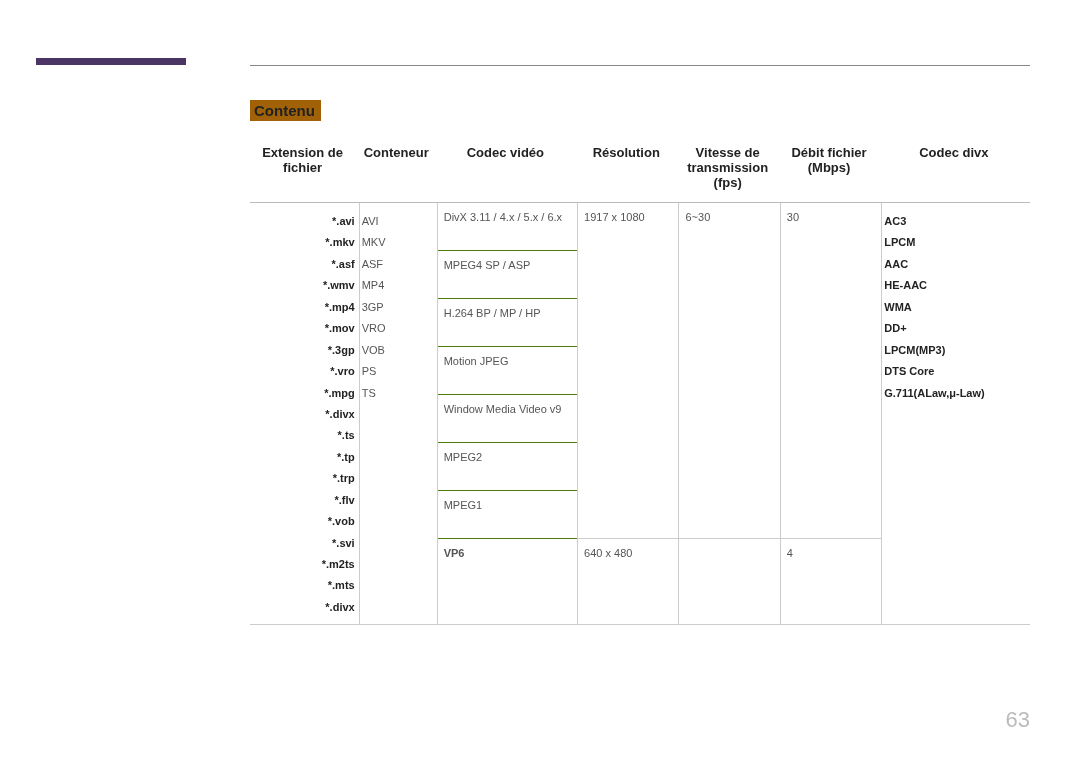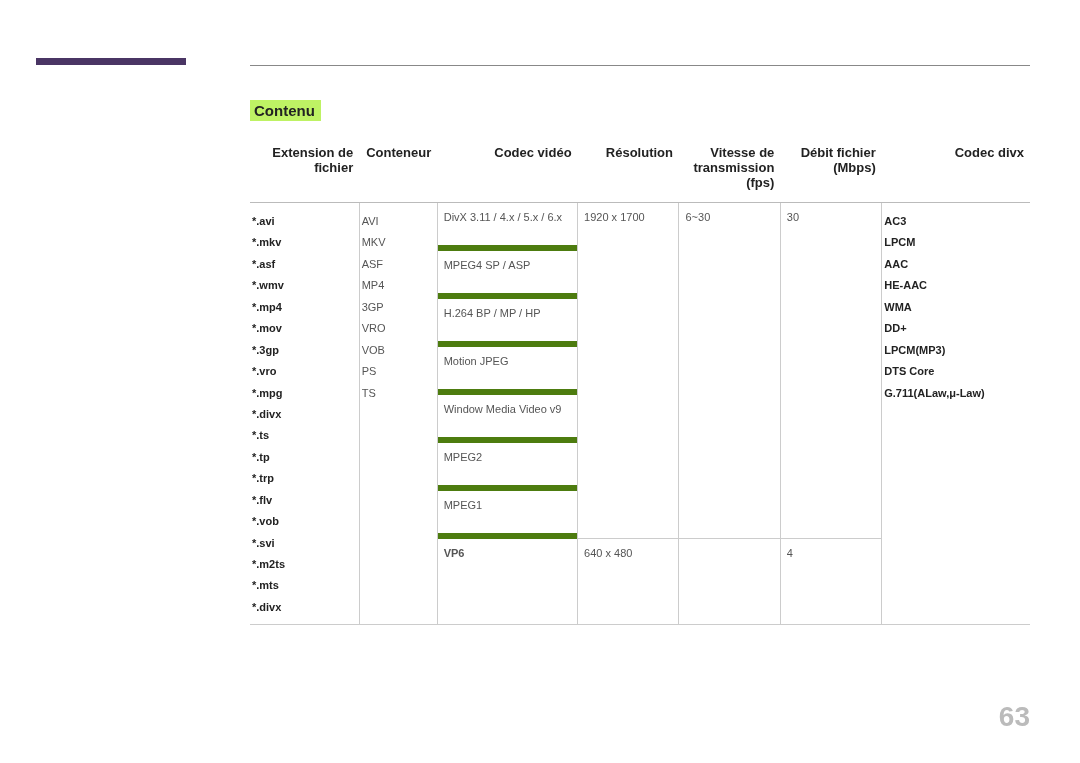--- a/index.html
+++ b/index.html
@@ -35,75 +35,76 @@
   .section-title {
     display: inline-block;
     background: #d4c25a;
     background: #cfc05e;
     padding: 2px 6px 2px 4px;
     font-weight: bold;
     font-size: 15px;
     color: #222;
     margin-bottom: 18px;
   }
-  .section-title { background: #bef264; }
+  .section-title { background: #a16207; }
   table.main {
     width: 100%;
     border-collapse: collapse;
     font-size: 12px;
     table-layout: fixed;
   }
   table.main th {
-    text-align: right;
+    text-align: center;
     vertical-align: top;
     font-weight: bold;
     font-size: 13px;
     color: #222;
     padding: 6px 6px 12px 2px;
     border-bottom: 1px solid #bbb;
   }
   table.main td {
     vertical-align: top;
     padding: 8px 4px 6px 2px;
     border-left: 1px solid #ccc;
     border-bottom: 1px solid #ccc;
     font-size: 11px;
     color: #555;
   }
   table.main td:first-child {
     border-left: none;
+    text-align: right;
   }
   .col-ext { width: 14%; }
   .col-cont { width: 10%; }
   .col-vcodec { width: 18%; }
   .col-res { width: 13%; }
   .col-fps { width: 13%; }
   .col-bit { width: 13%; }
   .col-ac { width: 19%; }
   .list { line-height: 1.95; }
   .list-bold .item { font-weight: bold; color: #222; }
   .codec-cell { padding: 0 !important; }
   .codec-row {
     padding: 8px 4px 8px 6px;
-    border-bottom: 6px solid #4d7c0f;
+    border-bottom: 1px solid #4d7c0f;
     min-height: 48px;
     display: flex;
     align-items: flex-start;
   }
   .codec-row:last-child { border-bottom: none; font-weight: bold; }
   .flat-col { padding:0 !important; }
   .flat-top { padding: 8px 4px 8px 6px; border-bottom: 1px solid #ccc; height: 336px; }
   .flat-bottom { padding: 8px 4px 8px 6px; height: 48px;}
   .page-num {
     position: absolute;
     bottom: 30px;
     right: 50px;
-    font-size: 28px;
+    font-size: 22px;
     color: #bbb;
-    font-weight: 700;
+    font-weight: 400;
   }
 </style>
 </head>
 <body>
 
 <div class="tab-marker"></div>
 <div class="hr-top"></div>
 
 <div class="content">
   <div class="section-title">Contenu</div>
@@ -173,21 +174,21 @@
               <div class="codec-row">MPEG4 SP / ASP</div>
               <div class="codec-row">H.264 BP / MP / HP</div>
               <div class="codec-row">Motion JPEG</div>
               <div class="codec-row">Window Media Video v9</div>
               <div class="codec-row">MPEG2</div>
               <div class="codec-row">MPEG1</div>
               <div class="codec-row">VP6</div>
             </div>
         </td>
         <td class="flat-col">
-          <div class="flat-top">1920 x 1700</div>
+          <div class="flat-top">1917 x 1080</div>
           <div class="flat-bottom">640 x 480</div>
         </td>
         <td class="flat-col">
           <div class="flat-top">6~30</div>
           <div class="flat-bottom"></div>
         </td>
         <td class="flat-col">
           <div class="flat-top">30</div>
           <div class="flat-bottom">4</div>
         </td>

